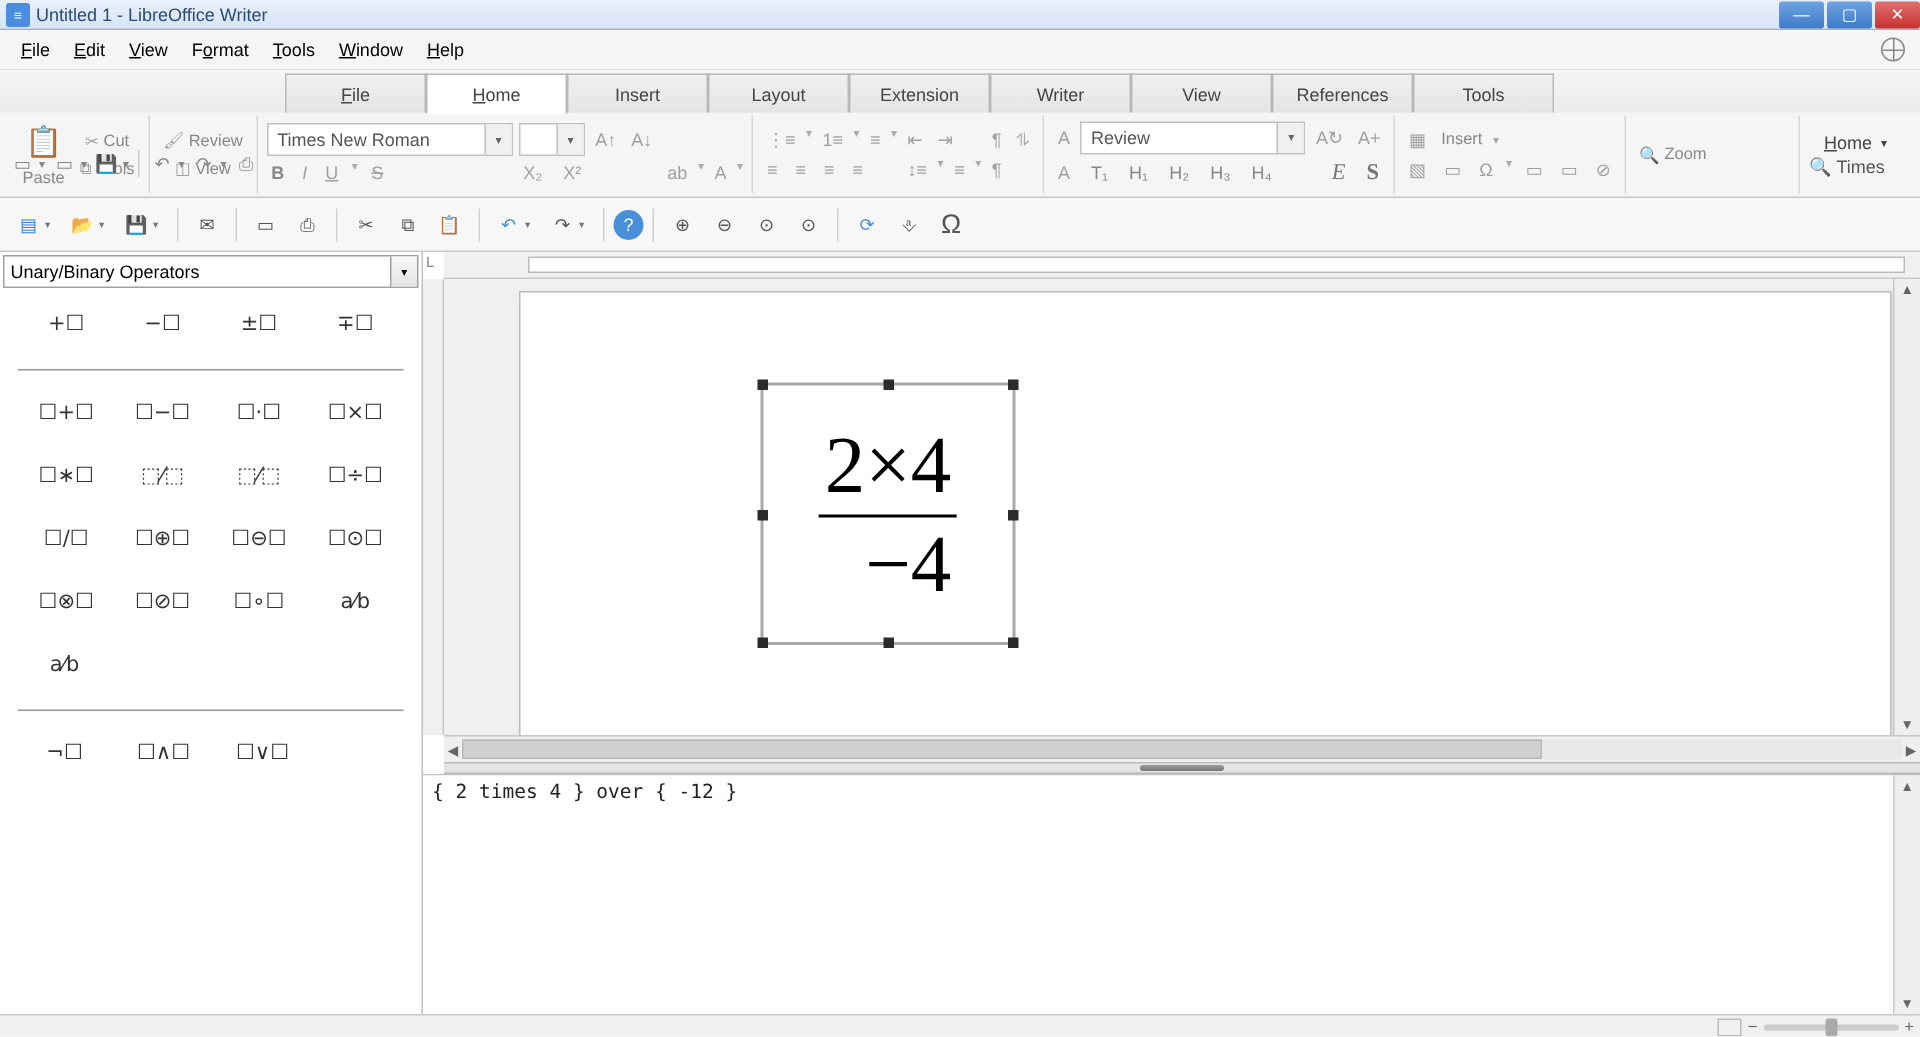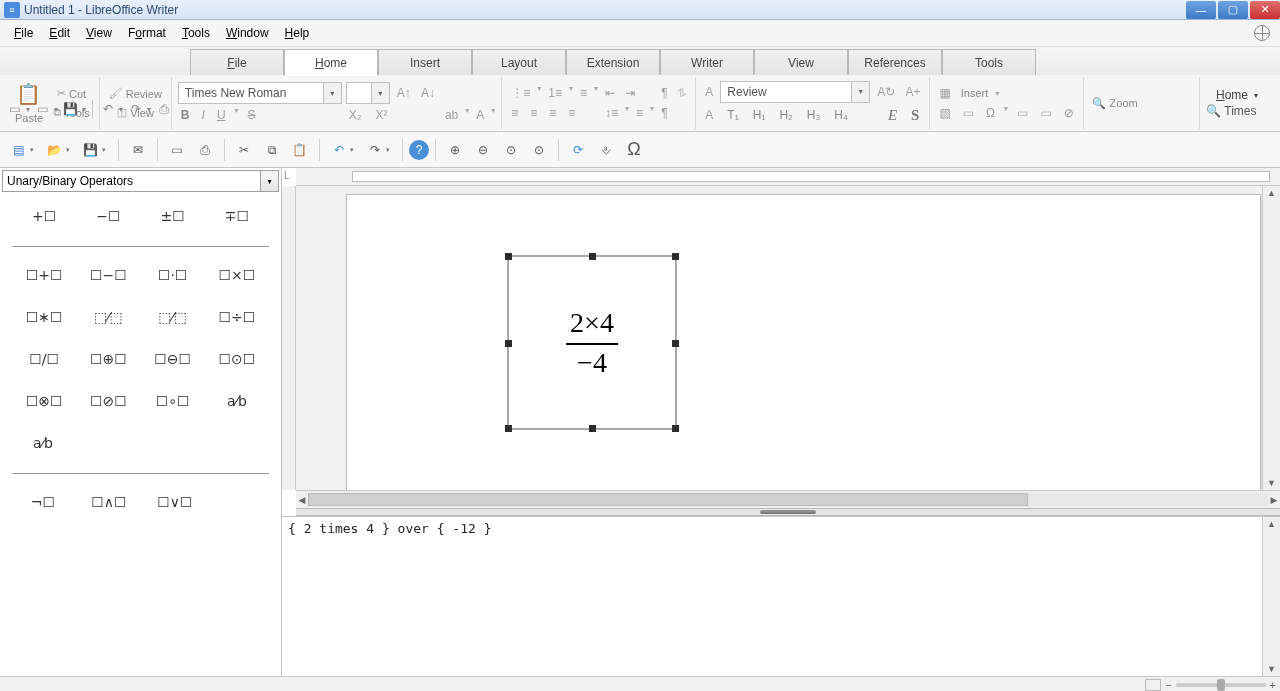--- a/index.html
+++ b/index.html
@@ -74,21 +74,21 @@
 .ruler-h:before{content:"L";position:absolute;left:-12px;top:2px;font-size:10px;color:#888}
 .ruler-v{width:14px;background:#f0f0f0;border-right:1px solid #c8c8c8}
 .docscroll{flex:1;display:flex;overflow:hidden}
 .docview{flex:1;background:#f0f0f0;position:relative;overflow:hidden}
 .page{position:absolute;left:50px;top:8px;width:915px;height:450px;background:#fff;border:1px solid #bbb;box-shadow:2px 2px 4px rgba(0,0,0,0.1)}
 .formula-box{position:absolute;left:160px;top:60px;width:170px;height:175px;border:2px solid #a8a8a8}
 .formula-box .handle{position:absolute;width:7px;height:7px;background:#2b2b2b}
 .handle.tl{left:-4px;top:-4px}.handle.tm{left:calc(50% - 3px);top:-4px}.handle.tr{right:-4px;top:-4px}
 .handle.ml{left:-4px;top:calc(50% - 3px)}.handle.mr{right:-4px;top:calc(50% - 3px)}
 .handle.bl{left:-4px;bottom:-4px}.handle.bm{left:calc(50% - 3px);bottom:-4px}.handle.br{right:-4px;bottom:-4px}
-.formula{position:absolute;left:50%;top:50%;transform:translate(-50%,-50%);font-family:"Times New Roman",serif;font-size:28px;text-align:center;line-height:1}
+.formula{position:absolute;left:50%;top:50%;transform:translate(-50%,-50%);font-family:"Times New Roman",serif;font-size:54px;text-align:right;line-height:1}
 .formula .num{padding:0 4px 6px 4px}
 .formula .den{border-top:2px solid #000;padding:4px 4px 0 4px}
 
 .hscroll{height:18px;background:#efefef;border-top:1px solid #c8c8c8;position:relative;margin-left:14px}
 .hscroll .track{position:absolute;left:12px;right:12px;top:2px;bottom:2px;background:#e8e8e8}
 .hscroll .thumb{position:absolute;left:12px;width:720px;top:2px;bottom:2px;background:#d0d0d0;border:1px solid #b8b8b8}
 .hscroll .arrow{position:absolute;width:12px;top:0;bottom:0;display:flex;align-items:center;justify-content:center;font-size:9px;color:#666}
 .hscroll .arrow.l{left:0}.hscroll .arrow.r{right:0}
 .splitgrip{height:8px;background:#e4e4e4;border-top:1px solid #bbb;border-bottom:1px solid #bbb;display:flex;align-items:center;justify-content:center;margin-left:14px}
 .splitgrip span{width:56px;height:4px;background:linear-gradient(#999,#777);border-radius:2px}

